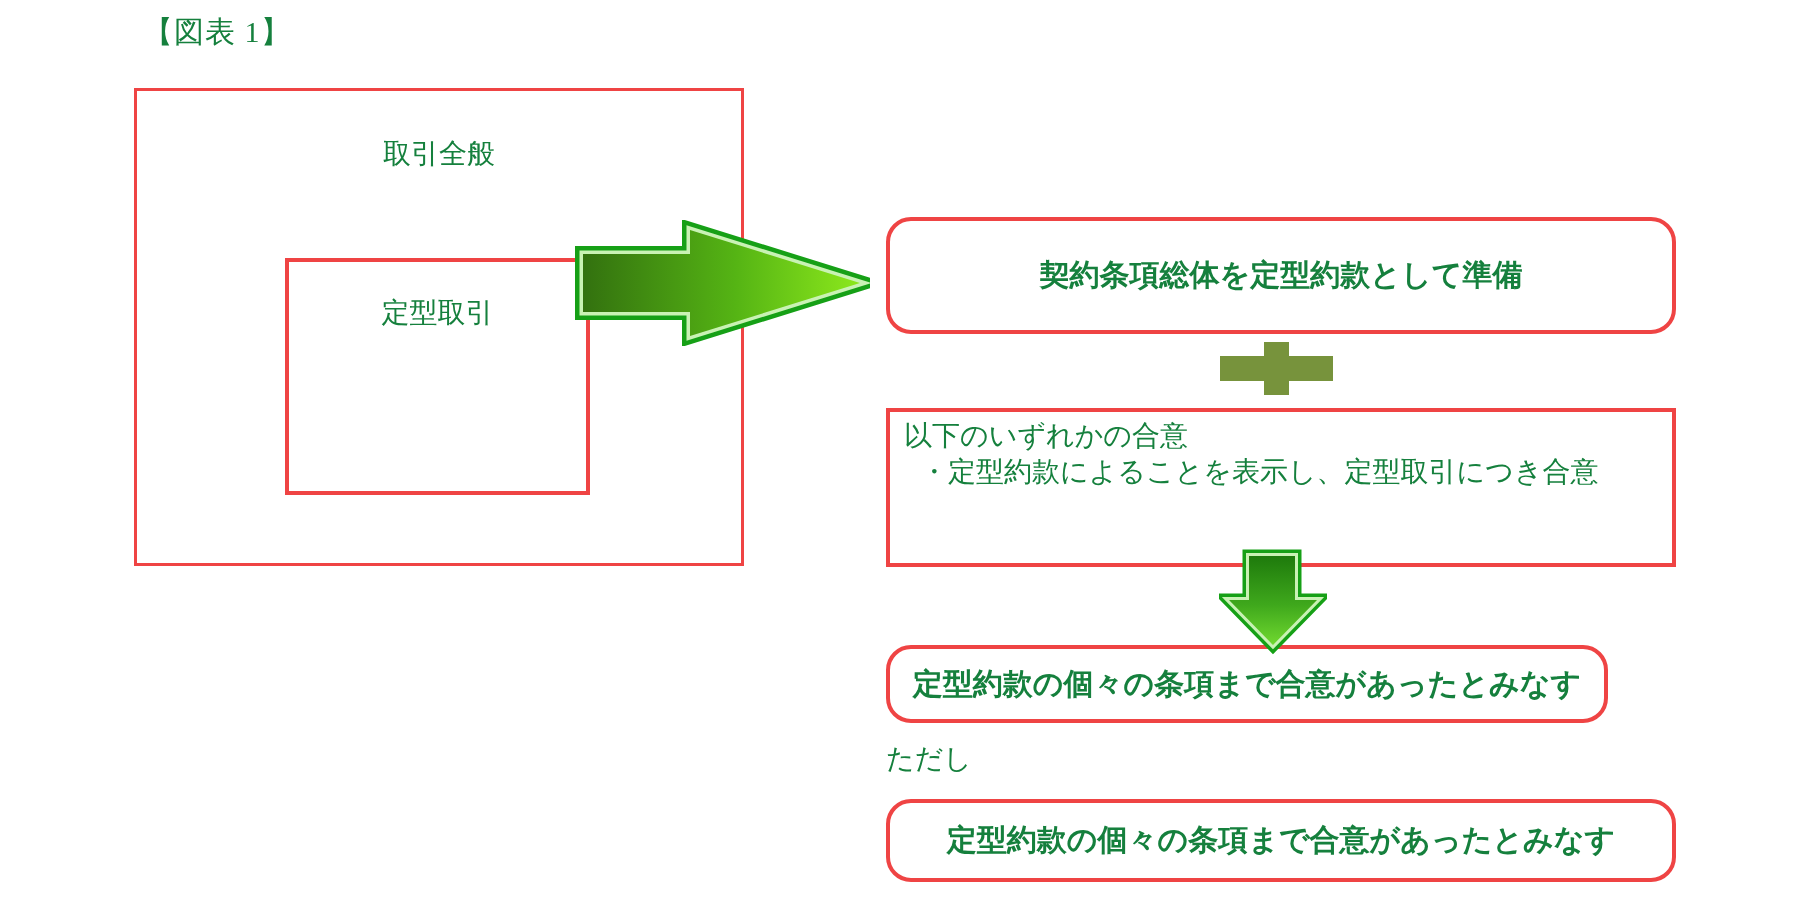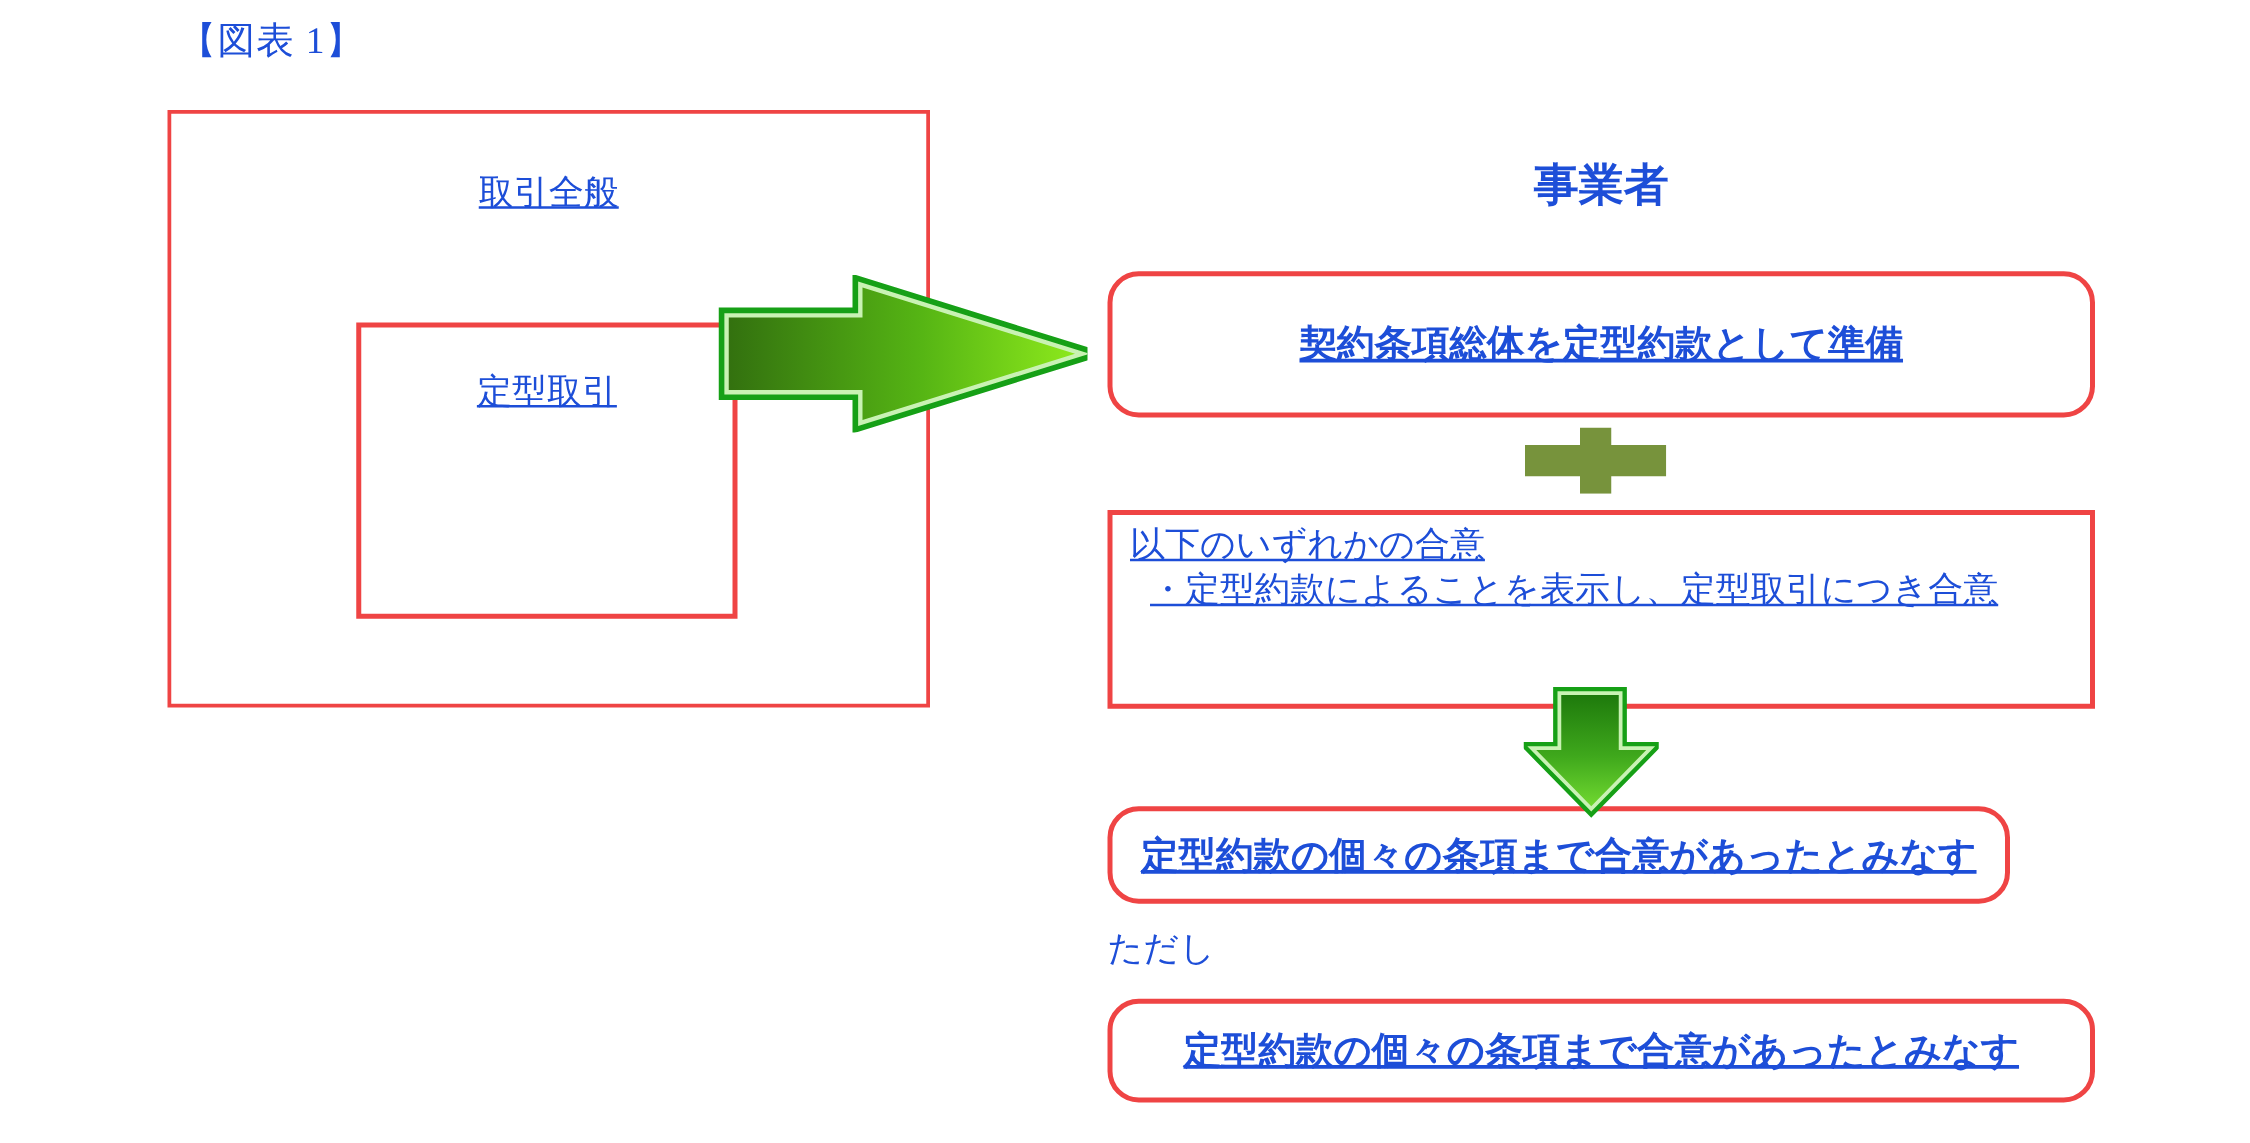--- a/index.html
+++ b/index.html
@@ -1,39 +1,38 @@
 <!DOCTYPE html>
 <html><head>
 <meta charset="utf-8">
 <style>
   html, body { margin: 0; padding: 0; background: #ffffff; }
   .canvas {
     position: relative;
     width: 1800px;
     height: 914px;
     background: #ffffff;
-    color: #1d4ed8;
+    color: #15803d;
     font-family: "Liberation Sans", "DejaVu Sans", sans-serif;
     overflow: hidden;
   }
   .figure-title {
     position: absolute;
     left: 143px;
     top: 12px;
     font-family: "Liberation Serif", "DejaVu Serif", serif;
     font-size: 30px;
     letter-spacing: 1px;
     white-space: nowrap;
   }
   .box {
     position: absolute;
     box-sizing: border-box;
     background: #ffffff;
     border: 4px solid #ef4444;
-    text-decoration: underline;
   }
   .outer-box {
     left: 134px; top: 88px;
     width: 610px; height: 478px;
     border-width: 3px;
   }
   .outer-box-label {
     margin-top: 44px;
     text-align: center;
     font-size: 28px;
@@ -102,21 +101,20 @@
   <div class="figure-title">【図表 1】</div>
 
   <div class="box outer-box">
     <div class="outer-box-label">取引全般</div>
 
     <div class="box inner-box">
       <div class="inner-box-label">定型取引</div>
     </div>
   </div>
 
-  <div class="flow-heading">事業者</div>
 
   <div class="box step1 center-flex">
     <span class="step-text-bold">契約条項総体を定型約款として準備</span>
   </div>
 
   <div class="box step2">
     <div class="line">以下のいずれかの合意</div>
     <div class="line indent">・定型約款によることを表示し、定型取引につき合意</div>
   </div>
 

